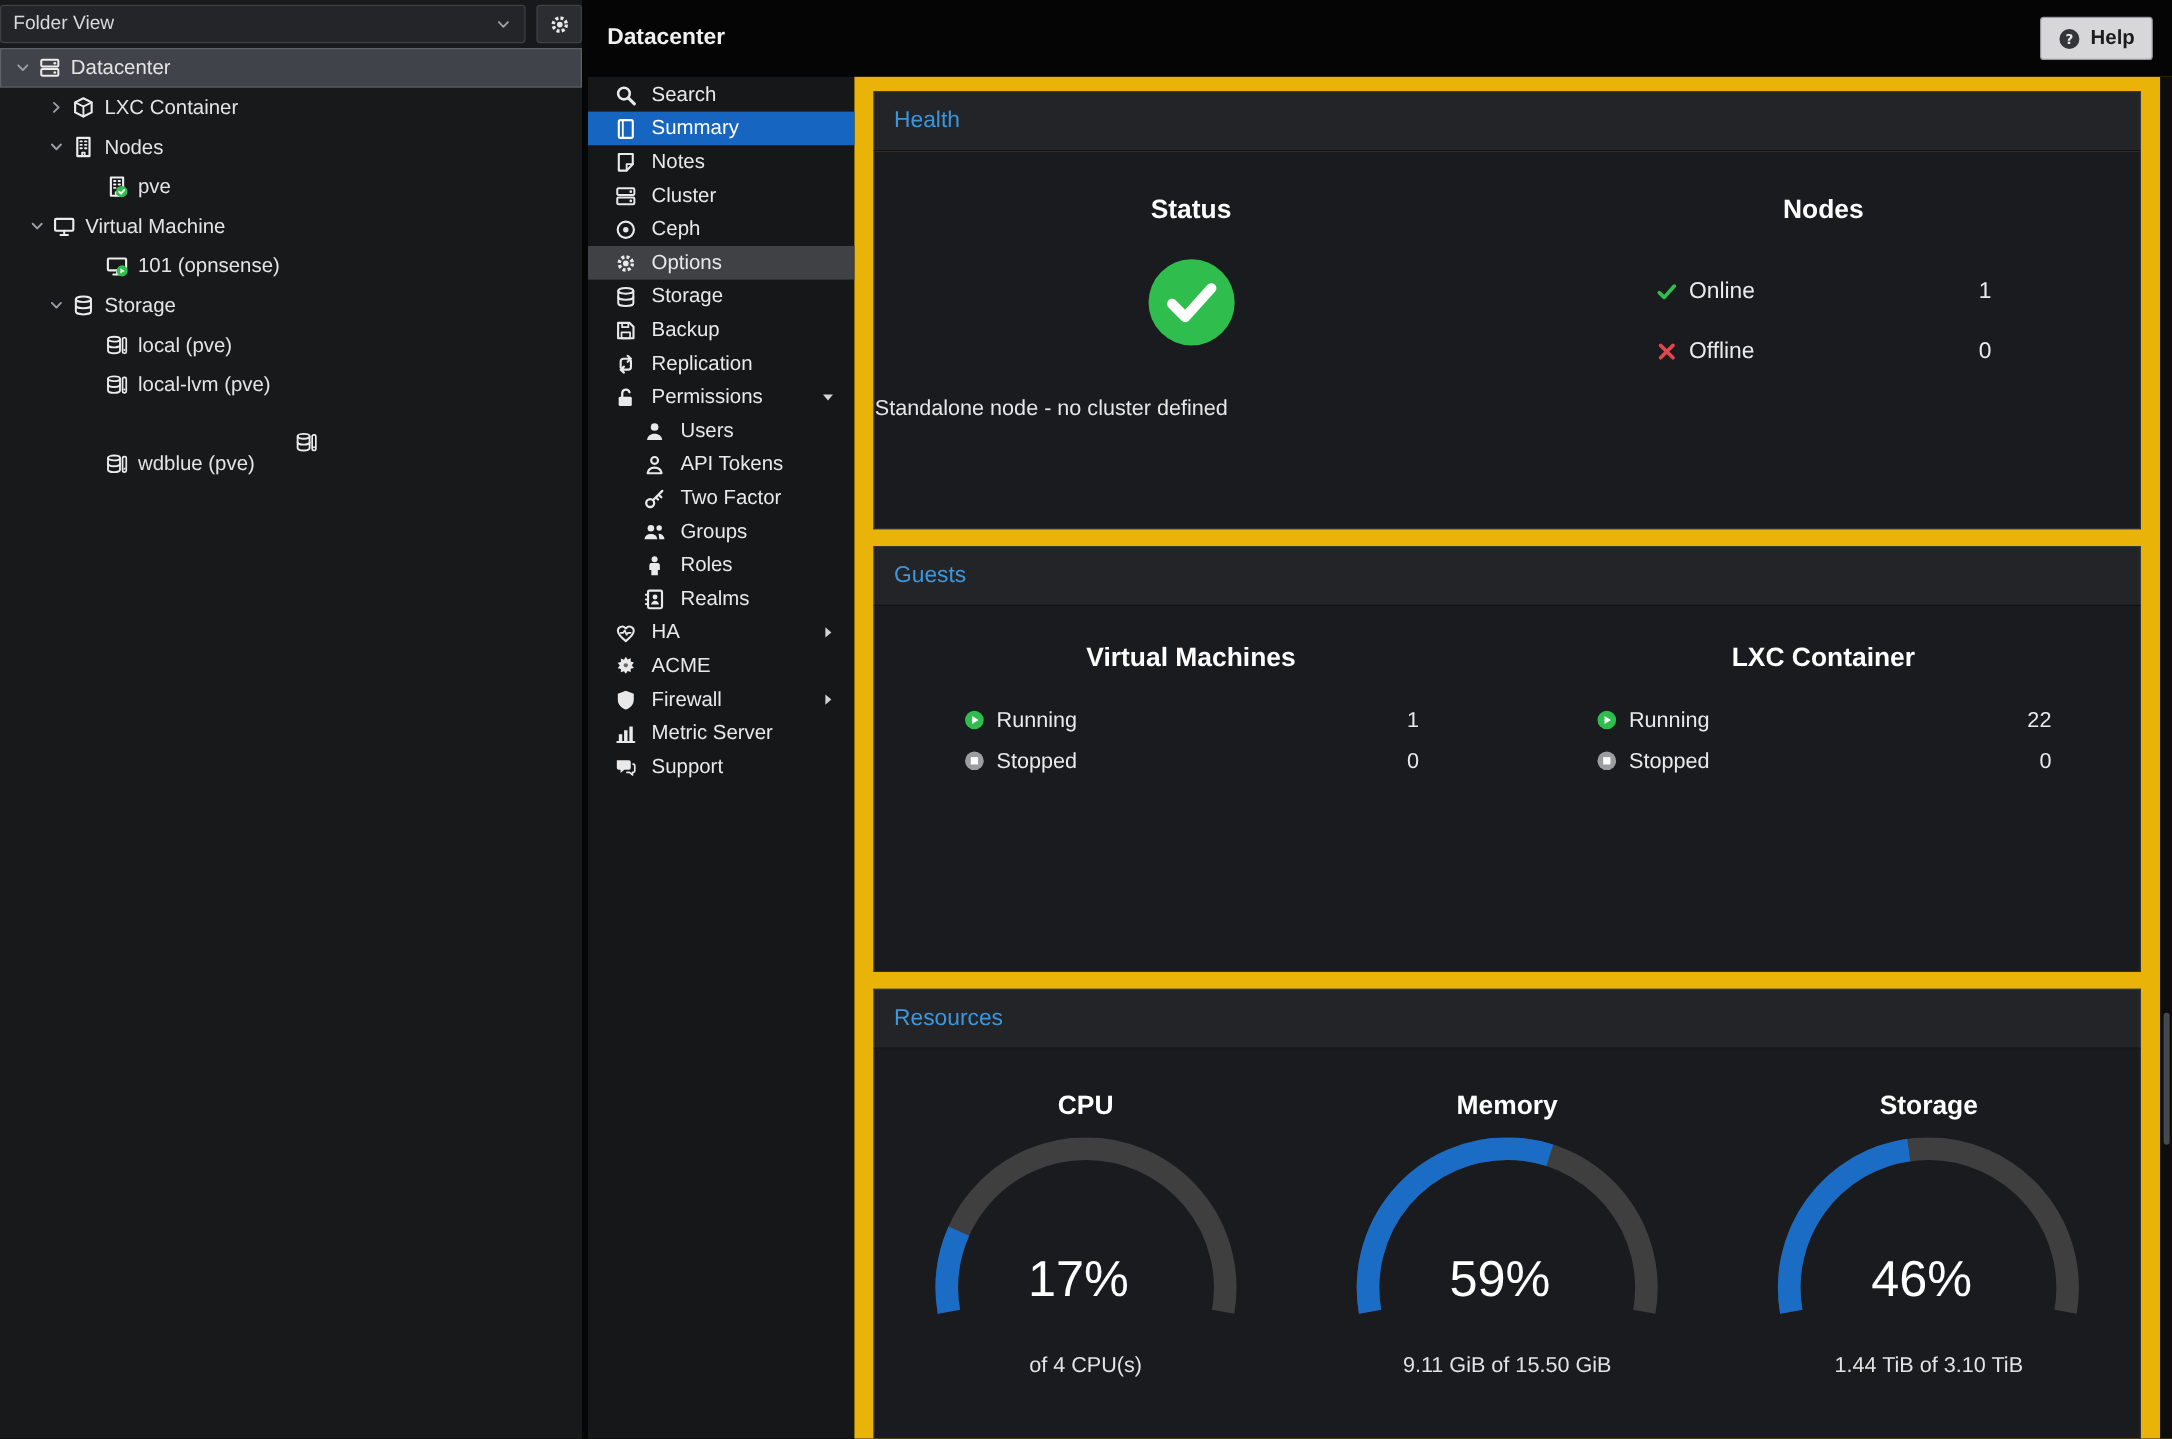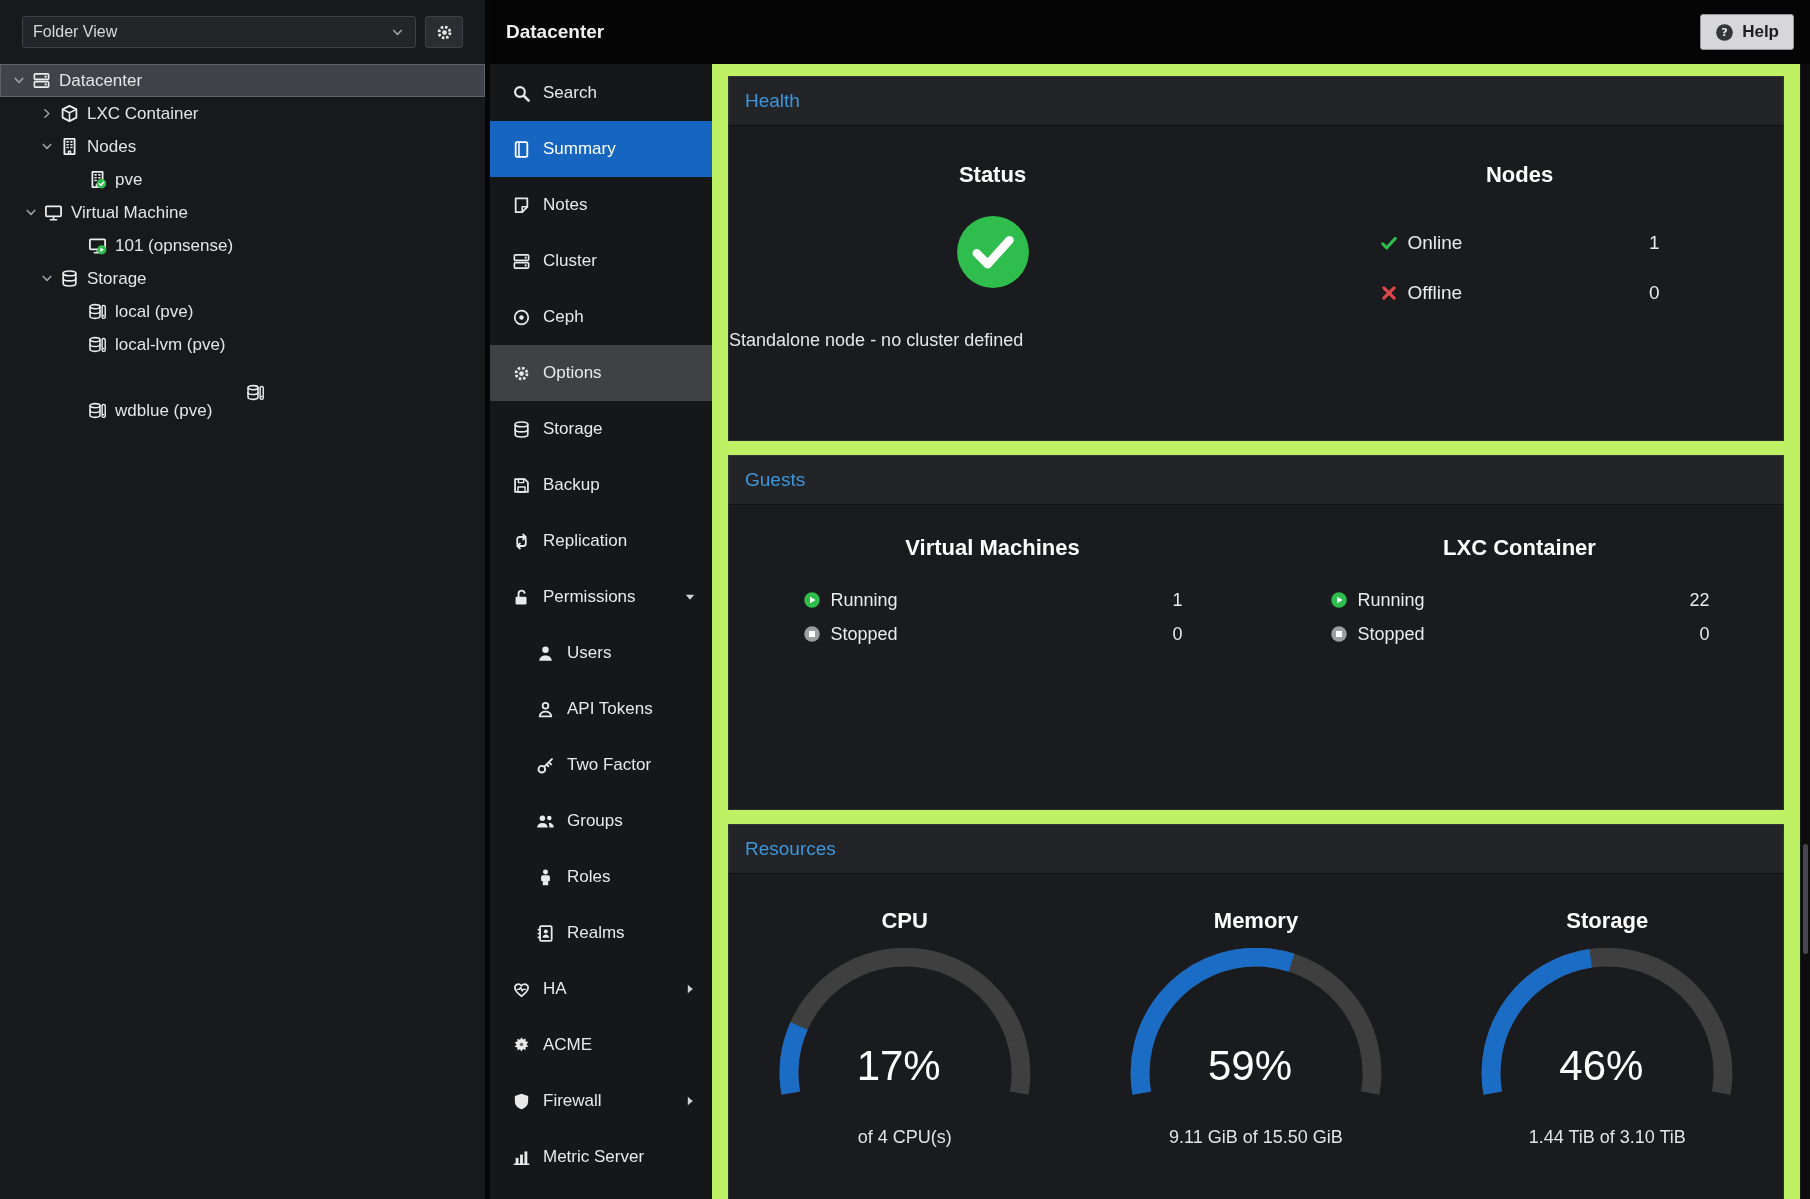--- a/index.html
+++ b/index.html
@@ -2,21 +2,21 @@
 <html><head>
 <meta charset="utf-8">
 <style>
   *{box-sizing:border-box;margin:0;padding:0}
   html,body{width:1810px;height:1199px;overflow:hidden;background:#000;
     font-family:"Liberation Sans",sans-serif;color:#e6e6e6;-webkit-font-smoothing:antialiased}
   .app{display:flex;width:1810px;height:1199px}
 
   
   .tree-panel{width:490px;flex:0 0 490px;background:#18191b;border-right:5px solid #060607;display:flex;flex-direction:column}
-  .tree-toolbar{height:64px;display:flex;align-items:center;gap:9px;padding:0 22px}
+  .tree-toolbar{height:40px;display:flex;align-items:center;gap:9px;padding:0 0}
   .view-select{flex:1;height:32px;background:#232529;border:1px solid #3e4147;border-radius:3px;
     display:flex;align-items:center;padding:0 10px;font-size:16px;color:#d9d9d9;cursor:pointer}
   .vs-caret{margin-left:auto;width:15px;height:15px;color:#9aa0a6}
   .tree-gear-btn{width:38px;height:32px;background:#2b2d31;border:1px solid #3e4147;border-radius:3px;
     color:#e6e6e6;display:flex;align-items:center;justify-content:center;cursor:pointer}
   .tree-gear-btn .ic-slot{width:19px;height:19px}
   .tree{flex:1;overflow:hidden}
   .tree-row{display:flex;align-items:center;height:33px;font-size:17px;color:#e4e4e4;cursor:pointer;white-space:nowrap}
   .tree-row.selected{background:#40444a;box-shadow:inset 0 0 0 1px #5d6268}
   .expander{width:22px;height:15px;color:#9aa0a6;flex:0 0 22px}
@@ -28,30 +28,30 @@
   .topbar{height:64px;background:#050506;display:flex;align-items:center;padding:0 16px}
   .topbar-title{font-size:19px;font-weight:bold;color:#f0f0f0}
   .help-btn{margin-left:auto;display:flex;align-items:center;gap:8px;background:#d7d7d9;color:#1d1d1f;
     border:1px solid #97979b;border-radius:3px;height:36px;padding:0 14px;font-size:17px;font-weight:bold;cursor:pointer;
     font-family:"Liberation Sans",sans-serif}
   .help-ic{width:19px;height:19px}
   .right-body{flex:1;display:flex;min-height:0;position:relative}
 
   
   .menu-panel{width:222px;flex:0 0 222px;background:#161718;padding-top:1px}
-  .menu-item{position:relative;display:flex;align-items:center;height:56px;padding-left:22px;
+  .menu-item{position:relative;display:flex;align-items:center;height:28px;padding-left:22px;
     font-size:17px;color:#e9e9e9;cursor:pointer;white-space:nowrap}
   .menu-item.indent{padding-left:46px}
   .menu-item.selected{background:#1665c0;color:#fff}
   .menu-item.highlighted{background:#3f4145}
   .micon{width:19px;height:19px;margin-right:12px;flex:0 0 19px}
   .mcaret{position:absolute;right:15px;width:14px;height:14px;color:#d2d2d2}
 
   
-  .content{flex:1;min-width:0;background:#bef264;padding:12px 26px 0 16px;overflow:hidden}
+  .content{flex:1;min-width:0;background:#eab308;padding:12px 26px 0 16px;overflow:hidden}
   .panel{margin-bottom:14px}
   .panel-header{height:50px;display:flex;align-items:center;padding:0 16px;background:#232427;
     border:1px solid #33353a;border-bottom:1px solid #121214}
   .panel-title{color:#3c96dc;font-size:19px}
   .panel-body{background:#1a1b1e;border:1px solid #2c2e33;border-top:none}
   .col-title{font-size:22px;font-weight:bold;color:#fff;text-align:center}
 
   .health-body{height:315px;display:grid;grid-template-columns:1fr 1fr}
   .status-col .col-title,.nodes-col .col-title{margin-top:36px}
   .big-check{width:76px;height:76px;margin:26px auto 0;display:block}

